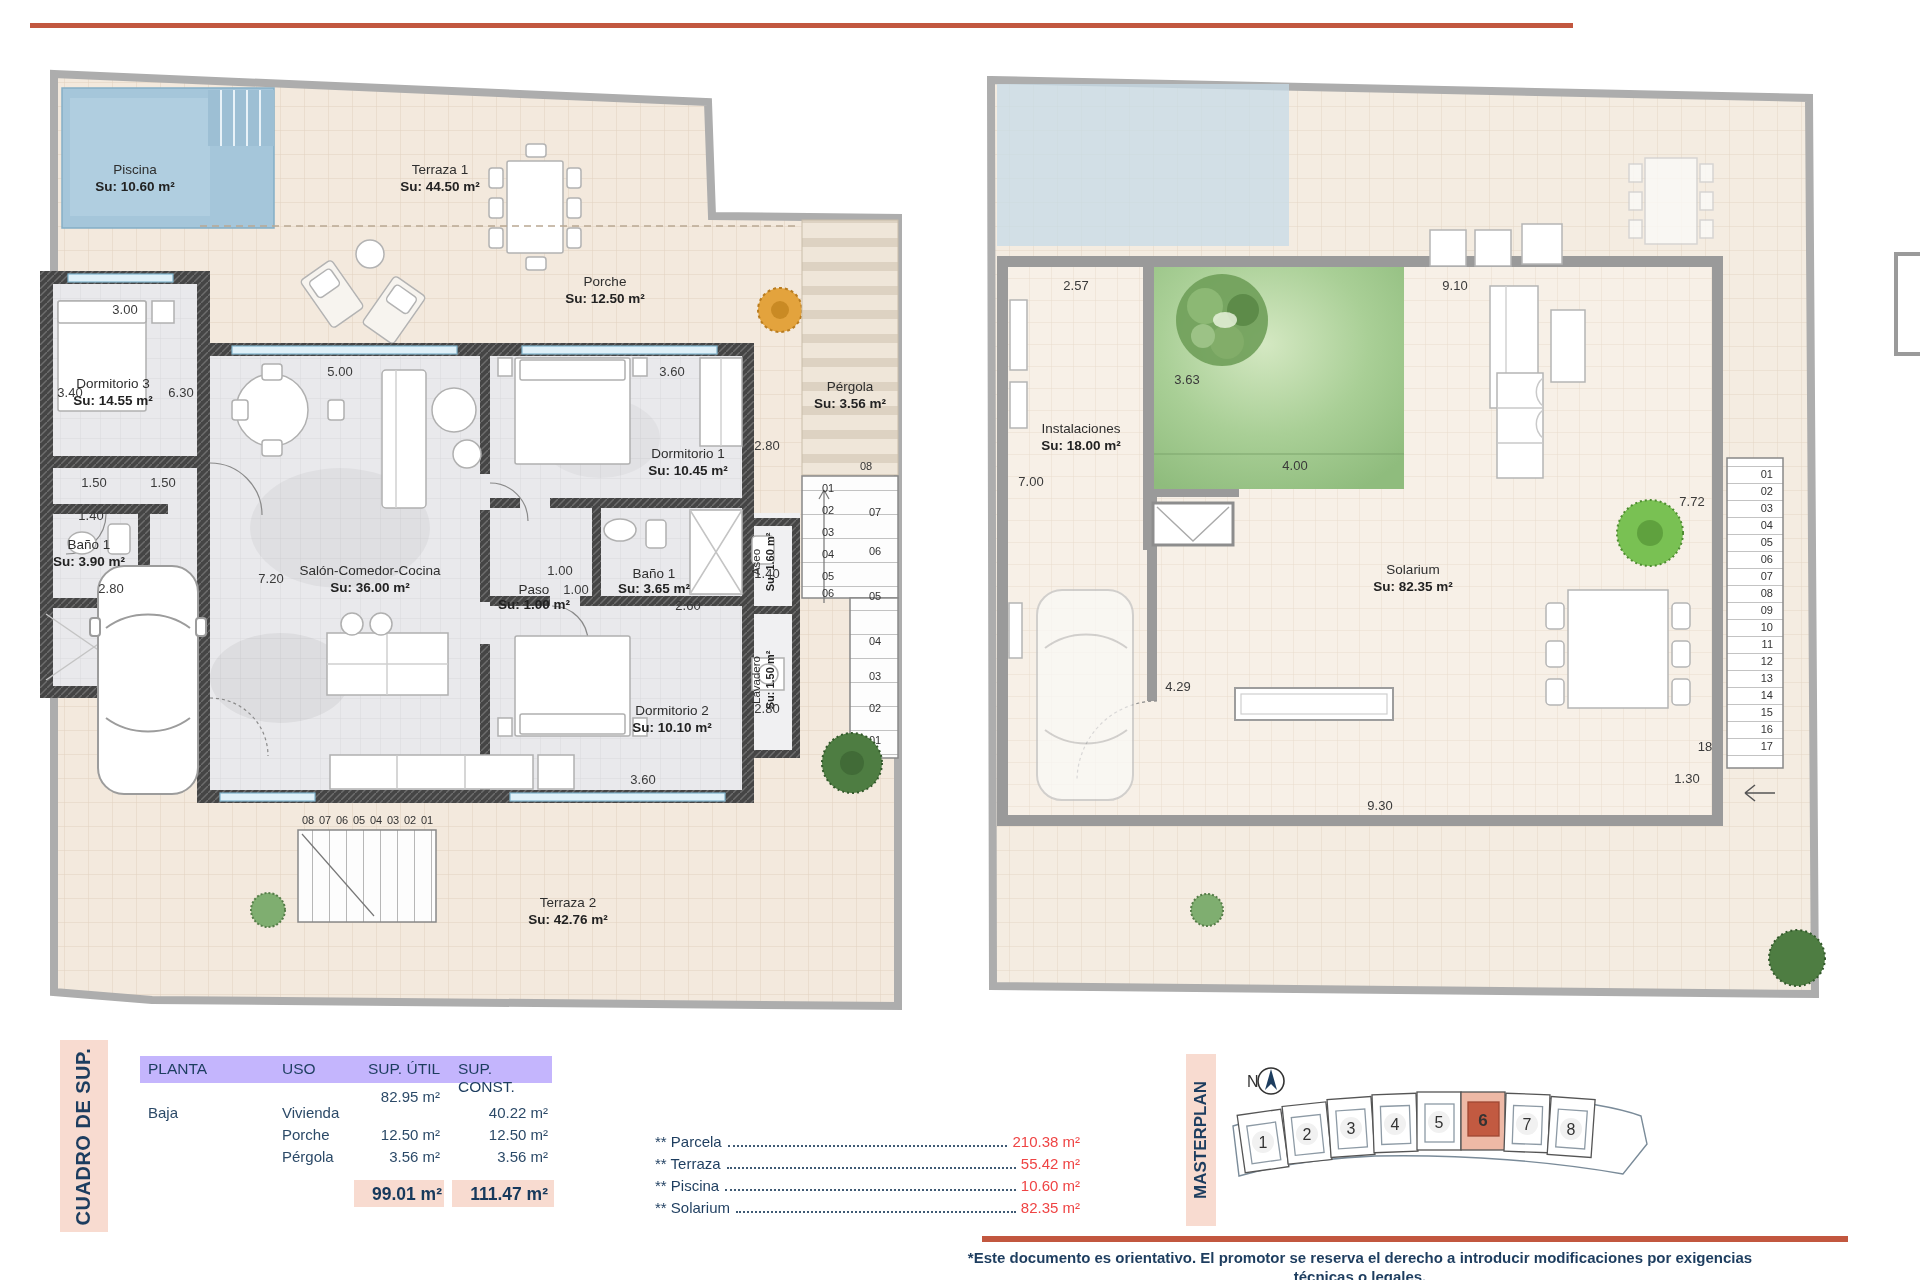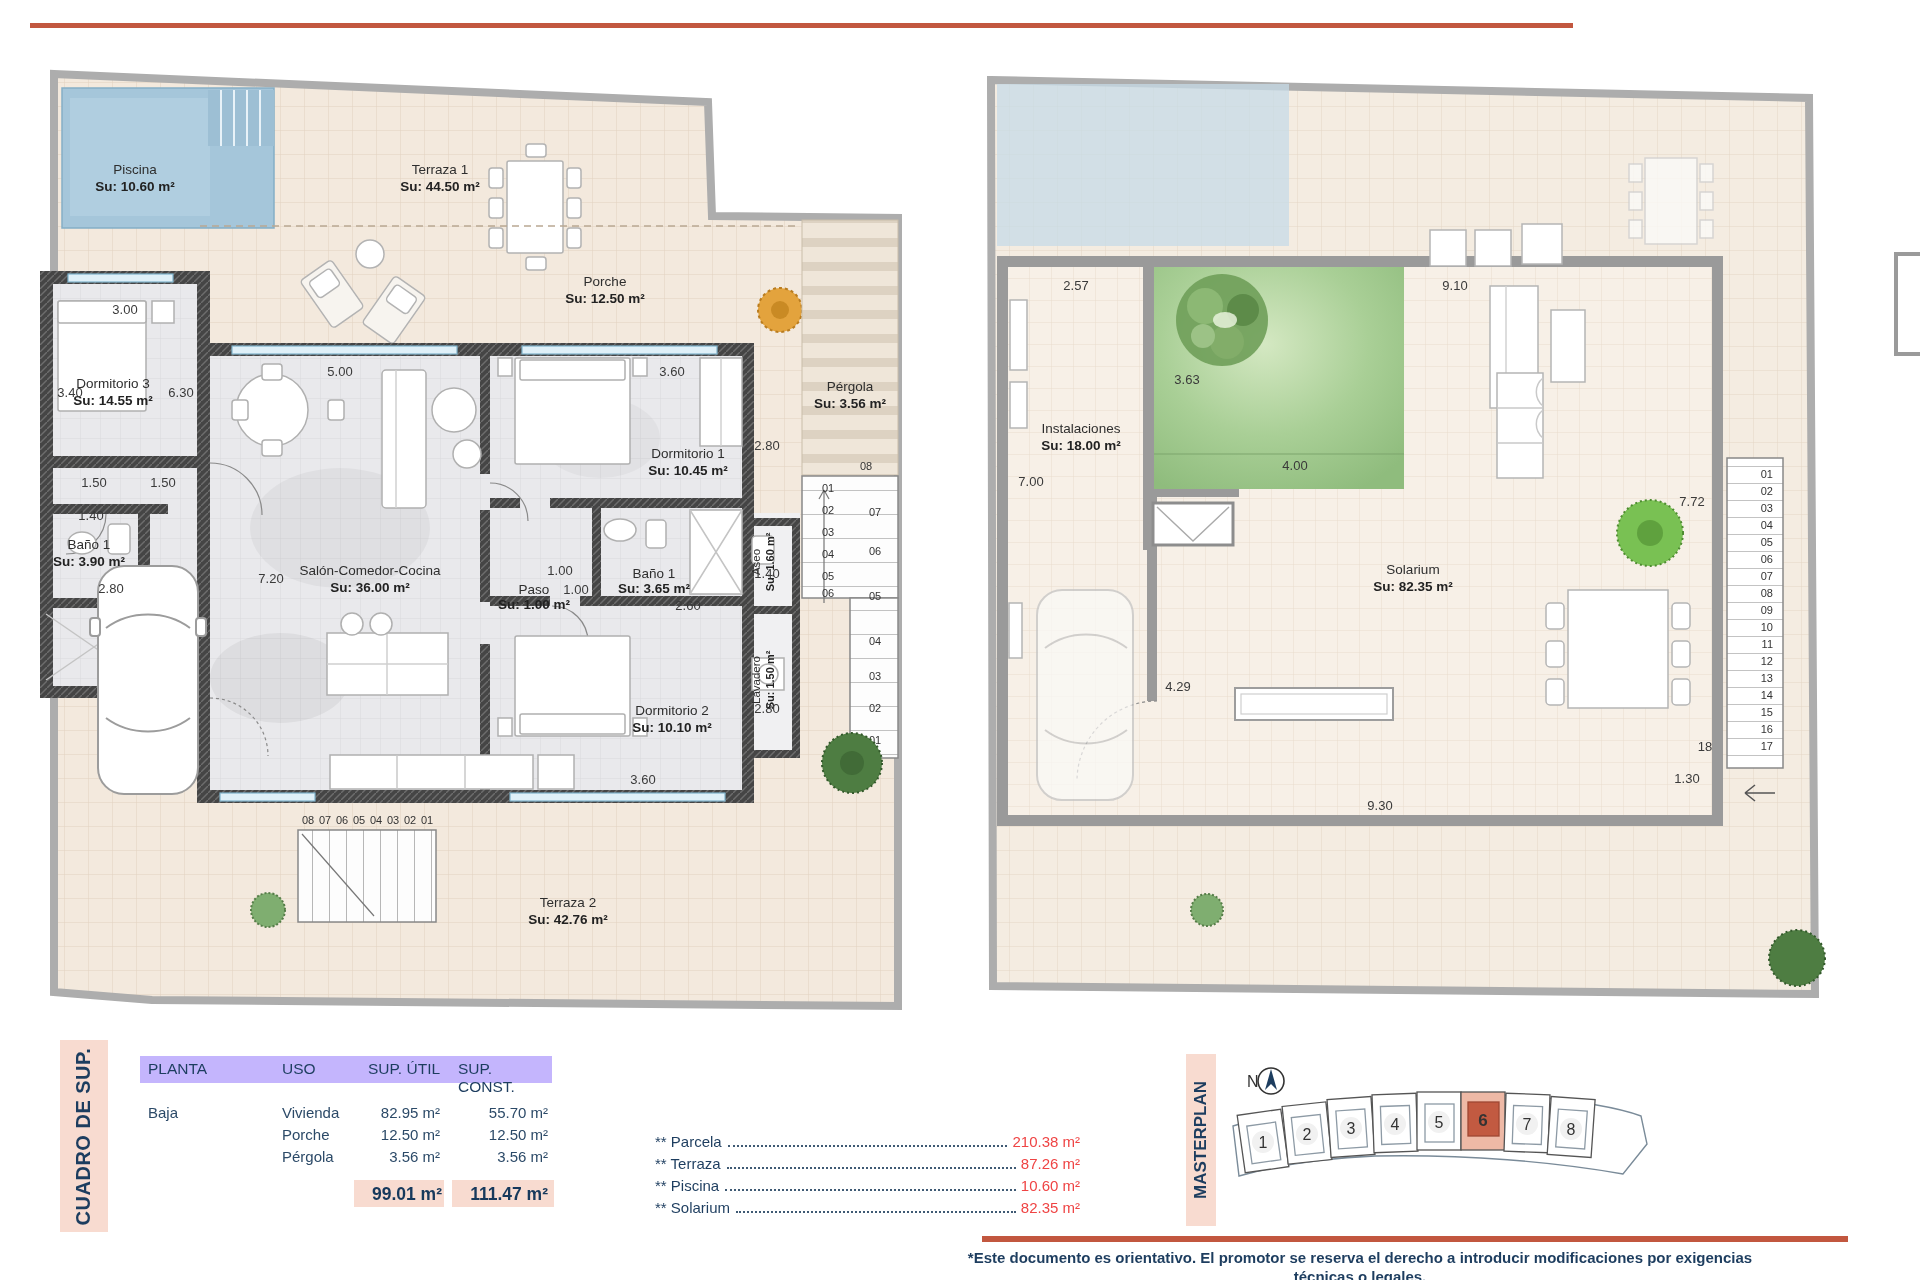--- a/index.html
+++ b/index.html
@@ -473,22 +473,22 @@
   <div class="abs tbl">
     <div class="hdr">
       <span class="hcell" style="left:8px">PLANTA</span>
       <span class="hcell" style="left:142px">USO</span>
       <span class="hcell" style="left:228px">SUP. ÚTIL</span>
       <span class="hcell" style="left:318px">SUP. CONST.</span>
     </div>
     <span class="tcell" style="left:8px;top:48px">Baja</span>
 
     <span class="tcell" style="left:142px;top:48px">Vivienda</span>
-    <span class="tnum" style="left:210px;top:48px">82.95 m²</span>
-    <span class="tnum" style="left:318px;top:48px">55.70 m²</span>
+    <span class="tnum" style="left:210px;top:32px">82.95 m²</span>
+    <span class="tnum" style="left:318px;top:48px">40.22 m²</span>
 
     <span class="tcell" style="left:142px;top:70px">Porche</span>
     <span class="tnum" style="left:210px;top:70px">12.50 m²</span>
     <span class="tnum" style="left:318px;top:70px">12.50 m²</span>
 
     <span class="tcell" style="left:142px;top:92px">Pérgola</span>
     <span class="tnum" style="left:210px;top:92px">3.56 m²</span>
     <span class="tnum" style="left:318px;top:92px">3.56 m²</span>
 
     <div class="tpink" style="left:214px;top:124px;width:90px;"></div>
@@ -499,21 +499,21 @@
 
   <div class="abs extras">
     <div class="xrow">
       <span class="xlab">** Parcela</span>
       <span class="xdots"></span>
       <span class="xval">210.38 m²</span>
     </div>
     <div class="xrow">
       <span class="xlab">** Terraza</span>
       <span class="xdots"></span>
-      <span class="xval">87.26 m²</span>
+      <span class="xval">55.42 m²</span>
     </div>
     <div class="xrow">
       <span class="xlab">** Piscina</span>
       <span class="xdots"></span>
       <span class="xval">10.60 m²</span>
     </div>
     <div class="xrow">
       <span class="xlab">** Solarium</span>
       <span class="xdots"></span>
       <span class="xval">82.35 m²</span>

